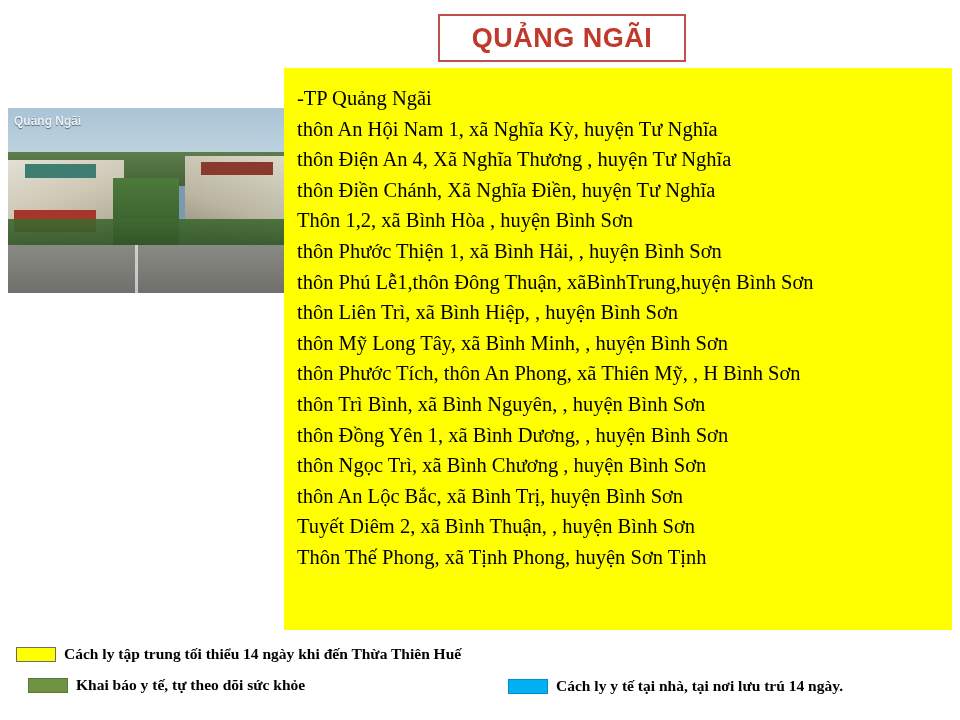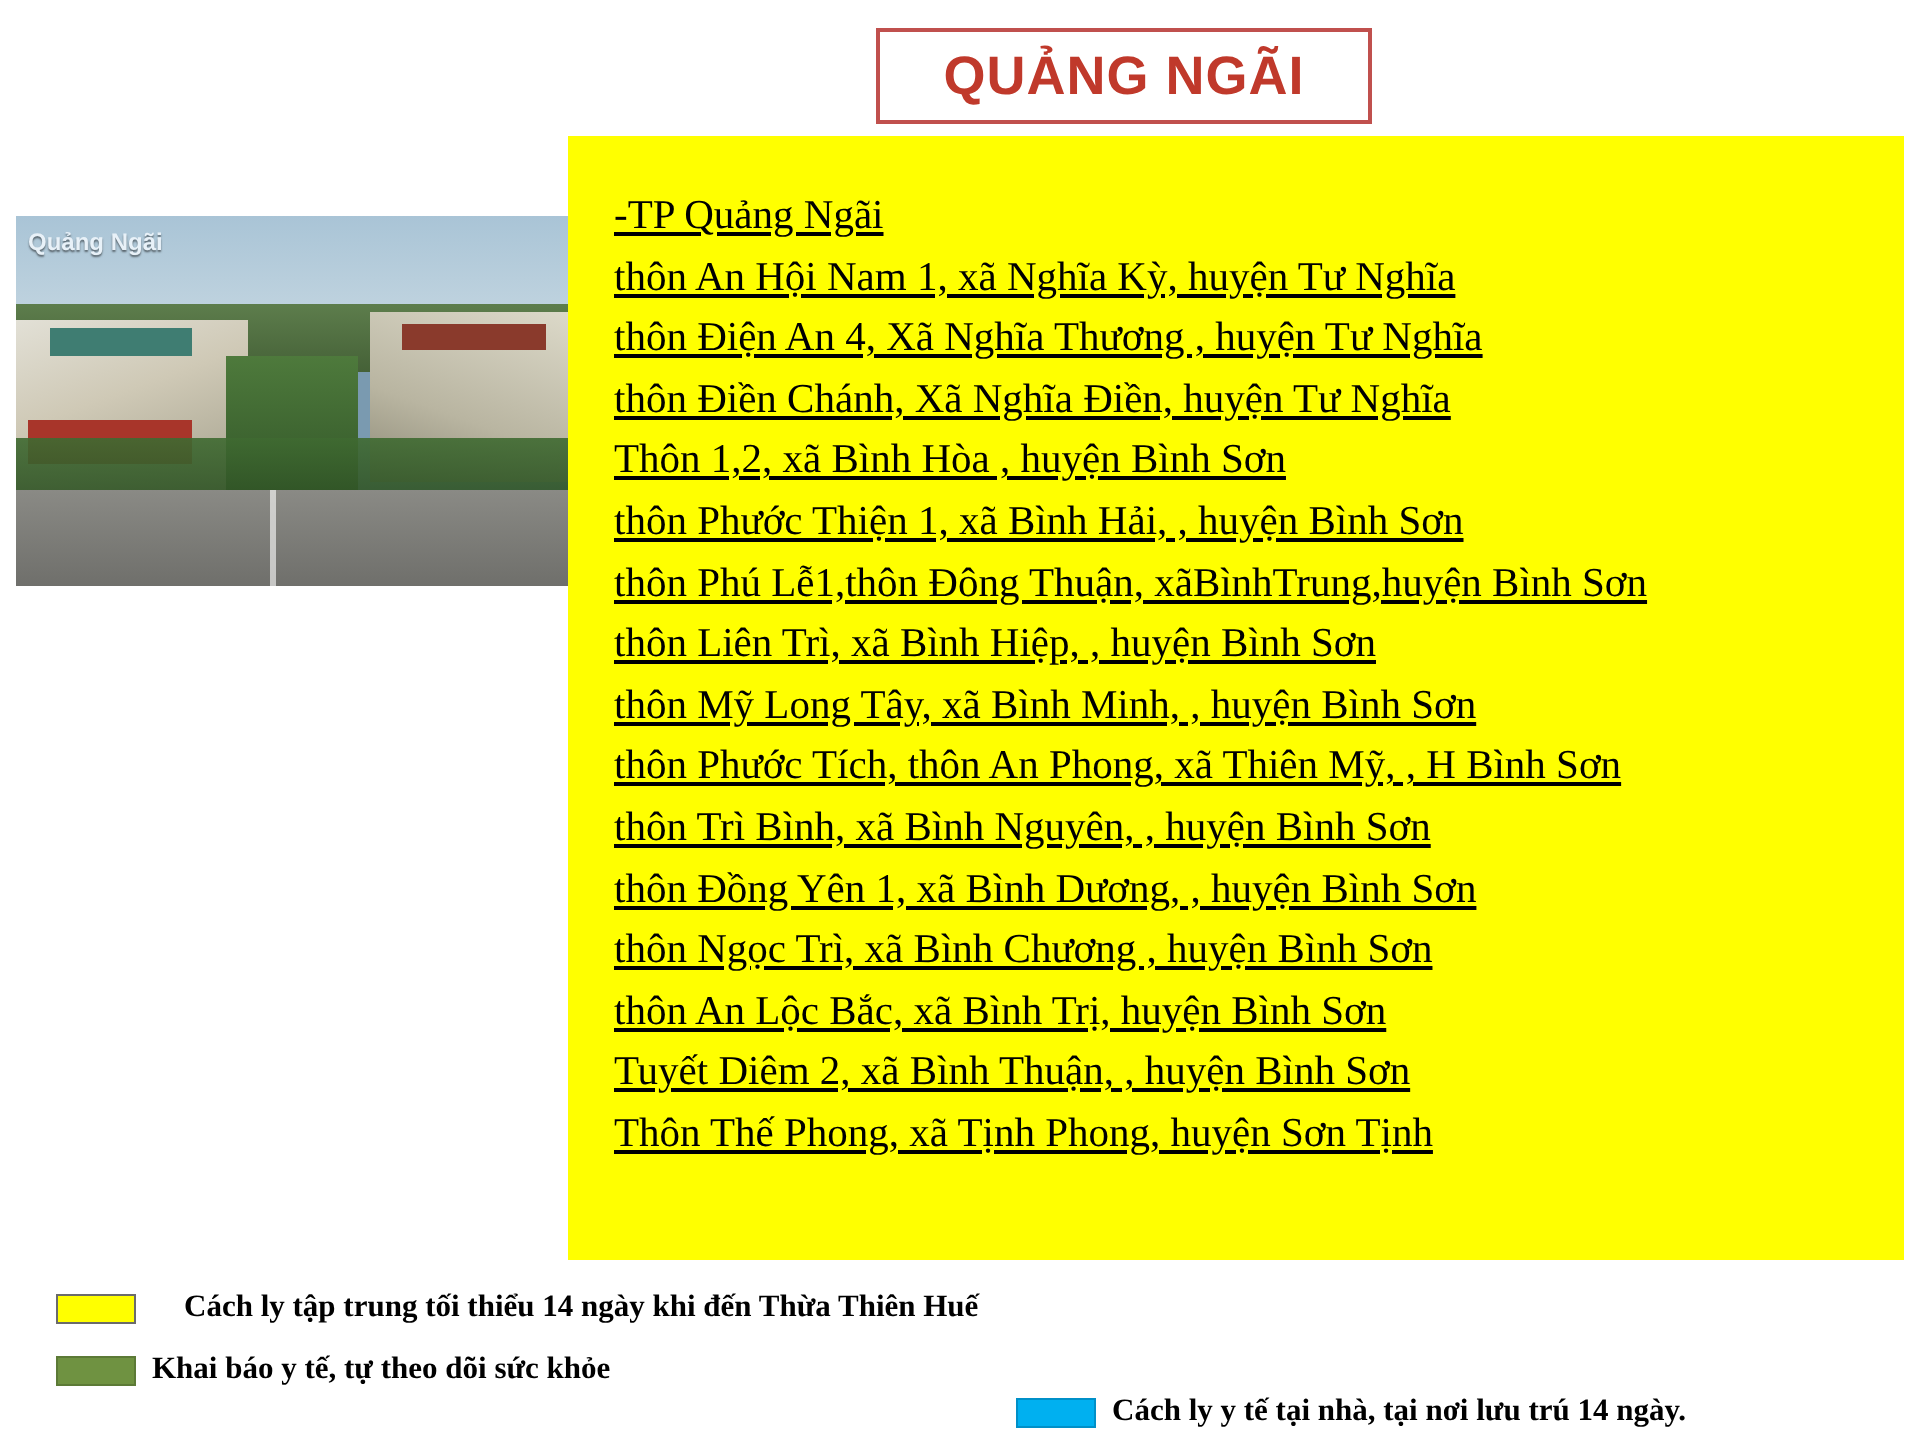--- a/index.html
+++ b/index.html
@@ -121,23 +121,22 @@
     left: 284px;
     top: 68px;
     width: 668px;
     height: 562px;
     background: #ffff00;
     box-sizing: border-box;
     padding: 14px 0 0 12px;
   }
   .list-panel ul {
     list-style: none;
-    margin: 11px;
+    margin: 1px;
     padding: 0;
-    text-decoration: underline;
   }
   .list-panel li {
     font-family: "Liberation Serif", serif;
     font-size: 20.5px;
     line-height: 30.6px;
     color: #000000;
     white-space: nowrap;
   }
 
   
@@ -159,23 +158,23 @@
 
   .legend-text {
     font-family: "Liberation Serif", serif;
     font-weight: bold;
     font-size: 15.5px;
     color: #000000;
     margin-left: 8px;
     white-space: nowrap;
   }
 
-  #legend-quarantine { left: 28px; top: 645px; gap: 16px; }
+  #legend-quarantine { left: 16px; top: 645px; }
   #legend-declare    { left: 28px; top: 676px; }
-  #legend-home       { left: 508px; top: 677px; margin-top: 20px; }
+  #legend-home       { left: 508px; top: 677px; }
 </style>
 </head>
 <body>
 
 <div class="title-box">
   <div class="title-text">QUẢNG NGÃI</div>
 </div>
 
 <div class="photo">
   <div class="sky"></div>

